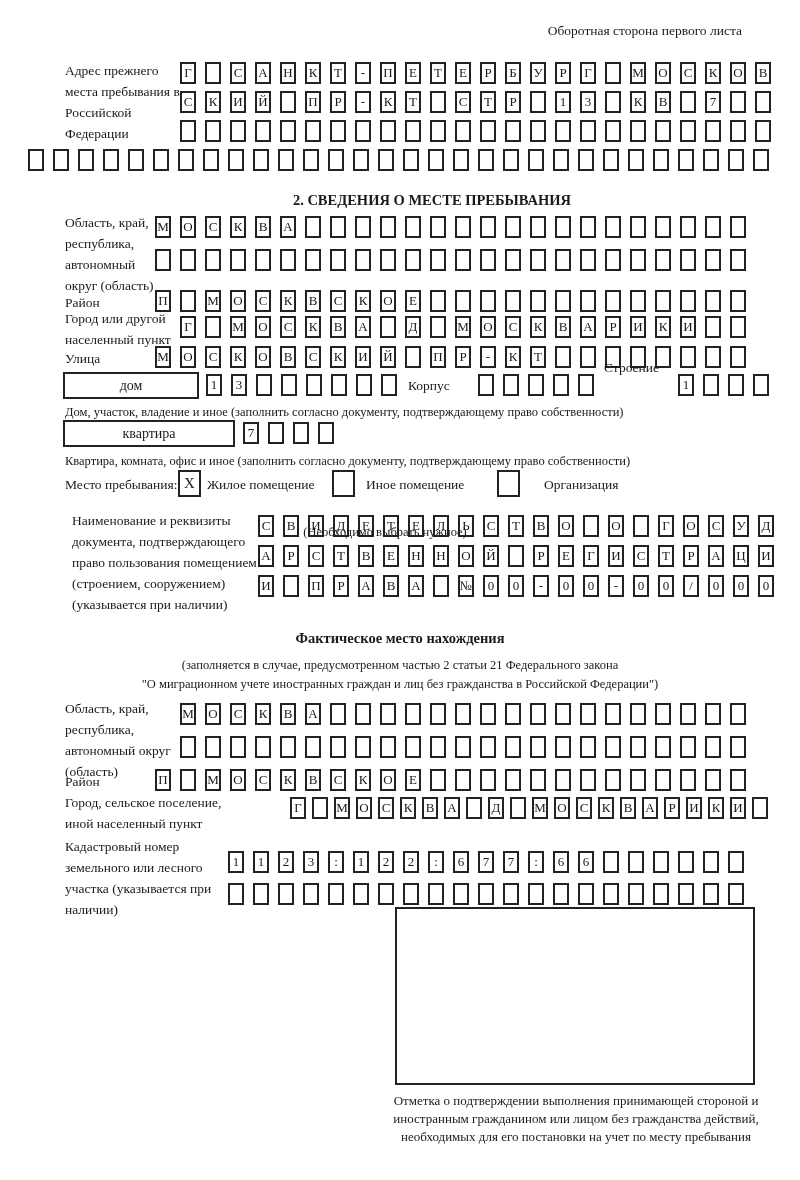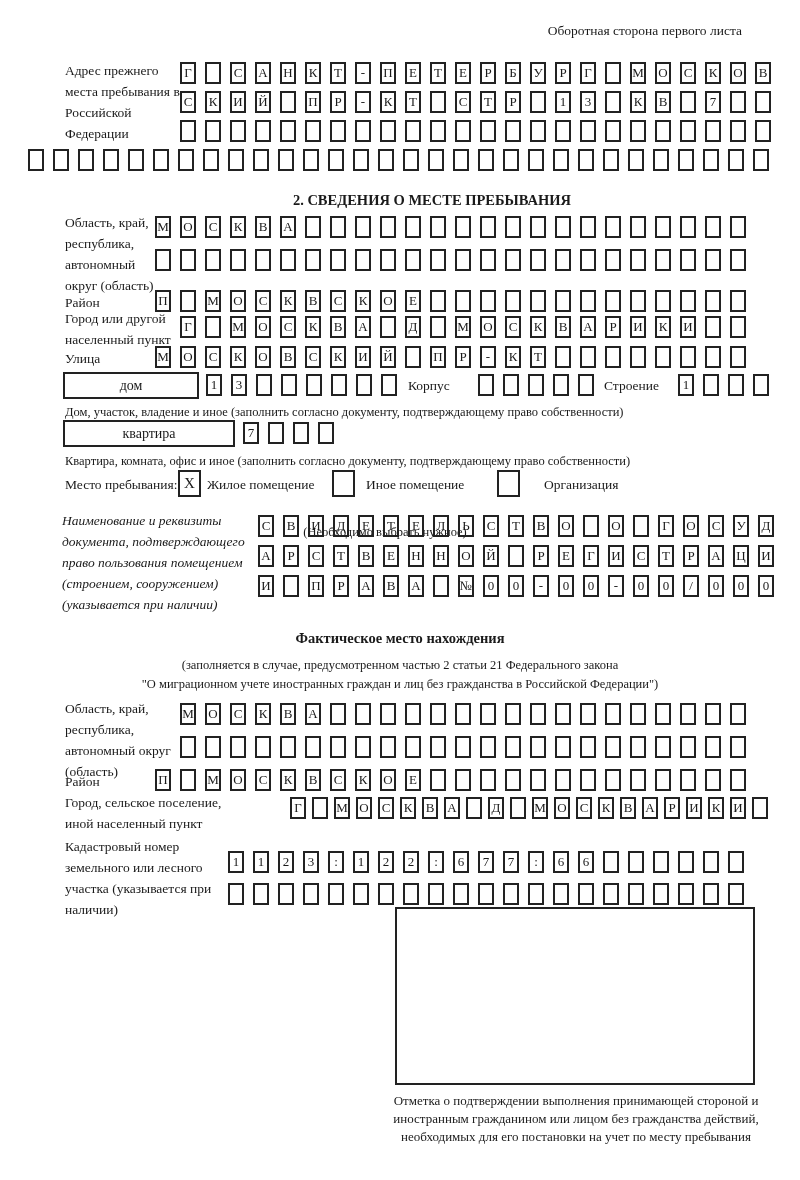--- a/index.html
+++ b/index.html
@@ -290,21 +290,21 @@
       <span class="cell"></span>
     </div>
   <div class="lbl" style="left:408px;top:375px;">Корпус</div>
   <div class="cellrow" style="left:478px;top:374px;">
       <span class="cell"></span>
       <span class="cell"></span>
       <span class="cell"></span>
       <span class="cell"></span>
       <span class="cell"></span>
     </div>
-  <div class="lbl" style="left:604px;top:375px;text-align:center;">Строение</div>
+  <div class="lbl" style="left:604px;top:357px;text-align:center;">Строение</div>
   <div class="cellrow" style="left:678px;top:374px;">
       <span class="cell">1</span>
       <span class="cell"></span>
       <span class="cell"></span>
       <span class="cell"></span>
     </div>
   <div class="small" style="left:65px;top:403px;width:700px;">Дом, участок, владение и иное (заполнить согласно документу, подтверждающему право собственности)</div>
 
   <div class="bigbox" style="left:63px;top:420px;width:172px;">квартира</div>
   <div class="cellrow" style="left:243px;top:422px;">
@@ -317,21 +317,21 @@
 
   <div class="lbl" style="left:65px;top:474px;">Место пребывания:</div>
   <div class="checkbox" style="left:178px;top:470px;">X</div>
   <div class="lbl" style="left:207px;top:474px;">Жилое помещение</div>
   <div class="checkbox" style="left:332px;top:470px;"></div>
   <div class="lbl" style="left:366px;top:474px;">Иное помещение</div>
   <div class="checkbox" style="left:497px;top:470px;"></div>
   <div class="lbl" style="left:544px;top:474px;text-align:center;">Организация</div>
   <div class="small center" style="left:235px;top:499px;width:300px;margin-top:24px;">(Необходимо выбрать нужное)</div>
 
-  <div class="lbl" style="left:62px;top:510px;width:196px;font-style:italic;">Наименование и реквизиты документа, подтверждающего право пользования помещением (строением, сооружением) (указывается при наличии)</div>
+  <div class="lbl" style="left:72px;top:510px;width:196px;">Наименование и реквизиты документа, подтверждающего право пользования помещением (строением, сооружением) (указывается при наличии)</div>
   <div class="cellrow" style="left:258px;top:515px;">
       <span class="cell">С</span>
       <span class="cell">В</span>
       <span class="cell">И</span>
       <span class="cell">Д</span>
       <span class="cell">Е</span>
       <span class="cell">Т</span>
       <span class="cell">Е</span>
       <span class="cell">Л</span>
       <span class="cell">Ь</span>

